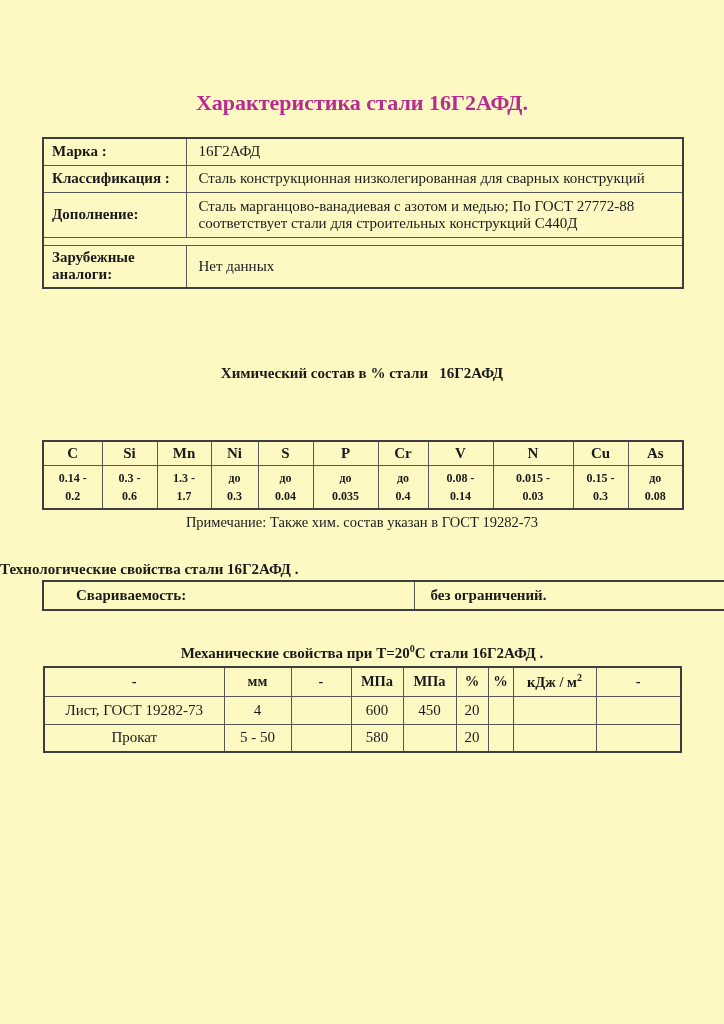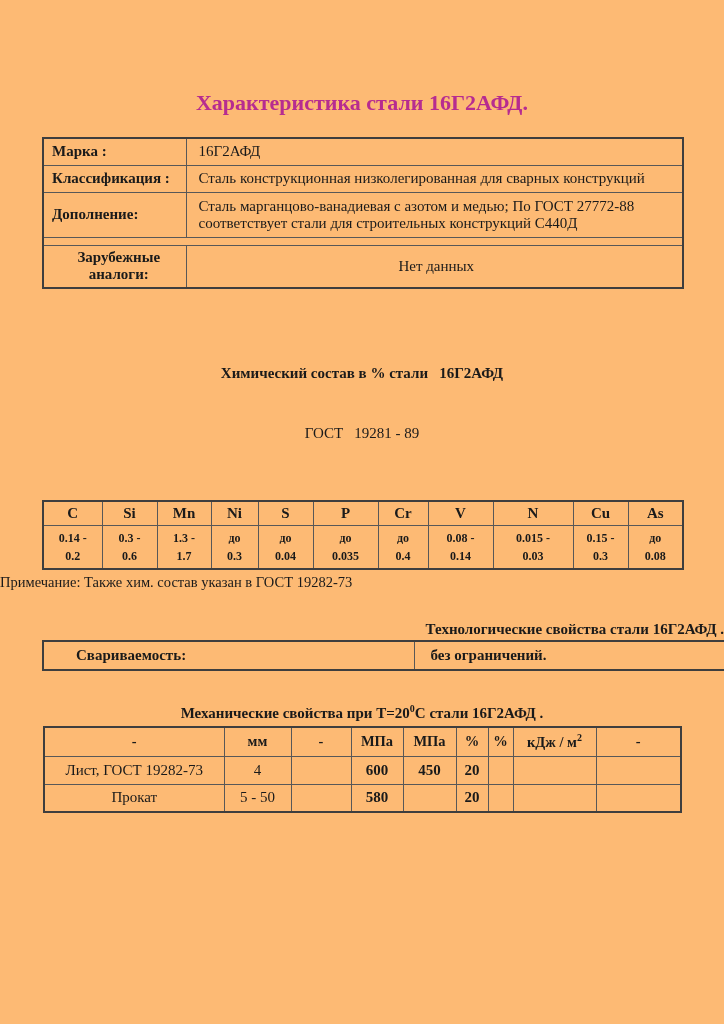--- a/index.html
+++ b/index.html
@@ -1,20 +1,20 @@
 <!DOCTYPE html>
 <html><head>
 <meta charset="utf-8">
 <style>
   * { margin: 0; padding: 0; box-sizing: border-box; }
   html, body { background: #ffffff; }
   .page {
     width: 724px;
     height: 1024px;
-    background: #fdba74;
+    background: #fef9c3;
     font-family: "Liberation Serif", "DejaVu Serif", serif;
     color: #1a1a1a;
     overflow: hidden;
     position: relative;
   }
   .title {
     padding-top: 92px;
     text-align: center;
     font-size: 22px;
     font-weight: bold;
@@ -34,21 +34,21 @@
     border: 1px solid #585858;
     vertical-align: middle;
   }
   .info-table .label-cell {
     font-weight: bold;
     padding-left: 8px;
     width: 143px;
   }
   .info-table .value-cell { padding-left: 12px; padding-right: 8px; margin-left: 8px; }
   .row-h27 { height: 27px; }
-  .row-h43 { height: 43px; text-align: center; }
+  .row-h43 { height: 43px; }
   .row-h45 { height: 45px; }
   .spacer-row td { height: 8px; }
   .section-head {
     margin-top: 34px;
     text-align: center;
     font-size: 15px;
     line-height: 20px;
     white-space: pre-wrap;
   }
   .section-head .bold-line { font-weight: bold; }
@@ -65,25 +65,26 @@
   }
   .chem-table .chem-header { height: 24px; font-size: 15px; }
   .chem-table .chem-value {
     height: 44px;
     font-size: 12px;
     white-space: pre-line;
     line-height: 18px;
   }
   .note {
     margin-top: 4px;
+    text-align: center;
     font-size: 14.5px;
   }
   .tech-title {
     margin-top: 30px;
-    text-align: right;
+    text-align: left;
     font-size: 15px;
     font-weight: bold;
   }
   .tech-table {
     margin: 2px 42px 0 42px;
     width: 691px;
     border: 2px solid #3e3e3e;
     font-size: 15px;
   }
   .tech-table td { border: 1px solid #585858; height: 29px; vertical-align: middle; }
@@ -103,21 +104,21 @@
     text-align: center;
     font-size: 15px;
   }
   .mech-table td {
     border: 1px solid #585858;
     vertical-align: middle;
     height: 28px;
   }
   .mech-table .hdr { font-weight: bold; }
   .mech-table .units-row td { font-weight: bold; height: 29px; font-size: 14.5px; }
-  .mech-table .num { font-weight: bold; }
+  .mech-table .num { font-weight: normal; }
   sub { font-size: 11px; }
   sup { font-size: 10px; }
 </style>
 </head>
 <body>
 
 <div class="page">
 
   <div class="title" style="color: rgb(183, 44, 144);">Характеристика стали 16Г2АФД.</div>
 
@@ -144,21 +145,20 @@
     </tr>
     <tr class="row-h43">
       <td class="label-cell">Зарубежные аналоги:</td>
       <td class="value-cell">Нет данных</td>
     </tr>
   </tbody>
     </table>
 
   <div class="section-head">
     <div class="bold-line">Химический состав в % стали   16Г2АФД</div>
-    <div>ГОСТ   19281 - 89</div>
   </div>
 
   <table class="chem-table">
     <colgroup>
       <col style="width:59px">
         <col style="width:55px">
         <col style="width:54px">
         <col style="width:47px">
       <col style="width:55px">
         <col style="width:65px">

